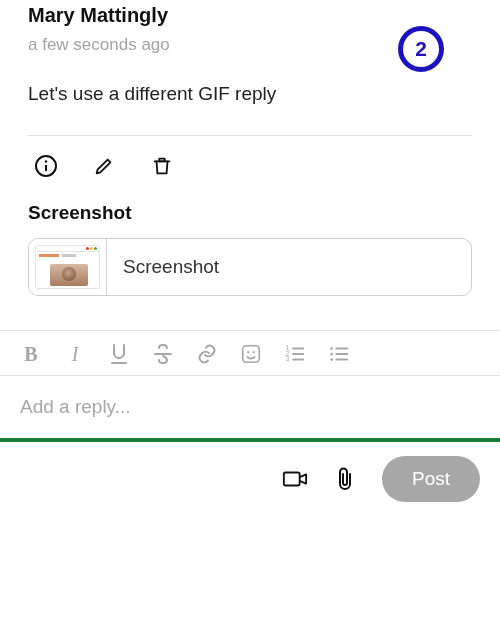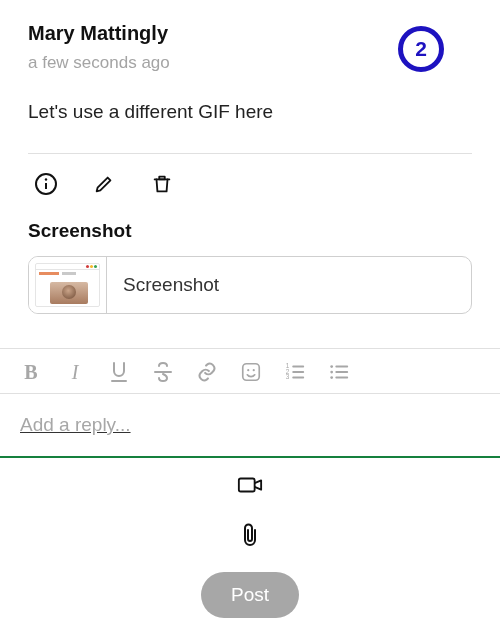--- a/index.html
+++ b/index.html
@@ -7,21 +7,21 @@
     margin: 0;
     font-family: -apple-system, BlinkMacSystemFont, "Segoe UI", Helvetica, Arial, sans-serif;
     background: #fff;
     color: #111;
     width: 500px;
     height: 635px;
     position: relative;
   }
   .pad { padding: 0 28px; }
   .header {
-    padding-top: 22px;
+    padding-top: 4px;
     position: relative;
   }
   .author {
     font-size: 20px;
     font-weight: 700;
     color: #111;
   }
   .time {
     font-size: 17px;
     color: #a4a4a4;
@@ -165,31 +165,29 @@
   }
   .tb.bold { font-weight: 700; font-family: Georgia, serif; font-size:20px;}
   .tb.italic { font-style: italic; font-family: Georgia, serif; font-size:20px;}
   .reply-input {
     border: none;
     outline: none;
     width: 100%;
     padding: 20px 20px;
     font-size: 19px;
     color: #333;
-    text-decoration: underline;
   }
   .reply-input::placeholder { color: #a7a7a7; }
   .bottom-bar {
-    border-top: 2px solid #15803d;
+    border-top: 4px solid #15803d;
     padding: 14px 20px;
     display: flex;
     align-items: center;
     justify-content: flex-end;
     gap: 24px;
-    flex-direction: column;
   }
   .bottom-icon {
     width: 26px; height: 26px;
     display:flex;align-items:center;justify-content:center;
     cursor: pointer;
     color: #111;
   }
   .post-btn {
     background: #a7a7a7;
     color: #fff;
@@ -204,21 +202,21 @@
 </head>
 <body>
 
 <div class="pad">
   <div class="header">
     <div class="author">Mary Mattingly</div>
     <div class="time">a few seconds ago</div>
     <div class="count-badge">2</div>
   </div>
 
-  <div class="comment-body">Let's use a different GIF here</div>
+  <div class="comment-body">Let's use a different GIF reply</div>
 </div>
 
 <div class="hr"></div>
 
 <div class="pad">
   <div class="icon-row">
     <div class="icon-btn">
       <svg width="24" height="24" viewBox="0 0 24 24" fill="none" stroke="currentColor" stroke-width="2">
         <circle cx="12" cy="12" r="10"></circle>
         <circle cx="12" cy="7.5" r="1.2" fill="currentColor" stroke="none"></circle>

